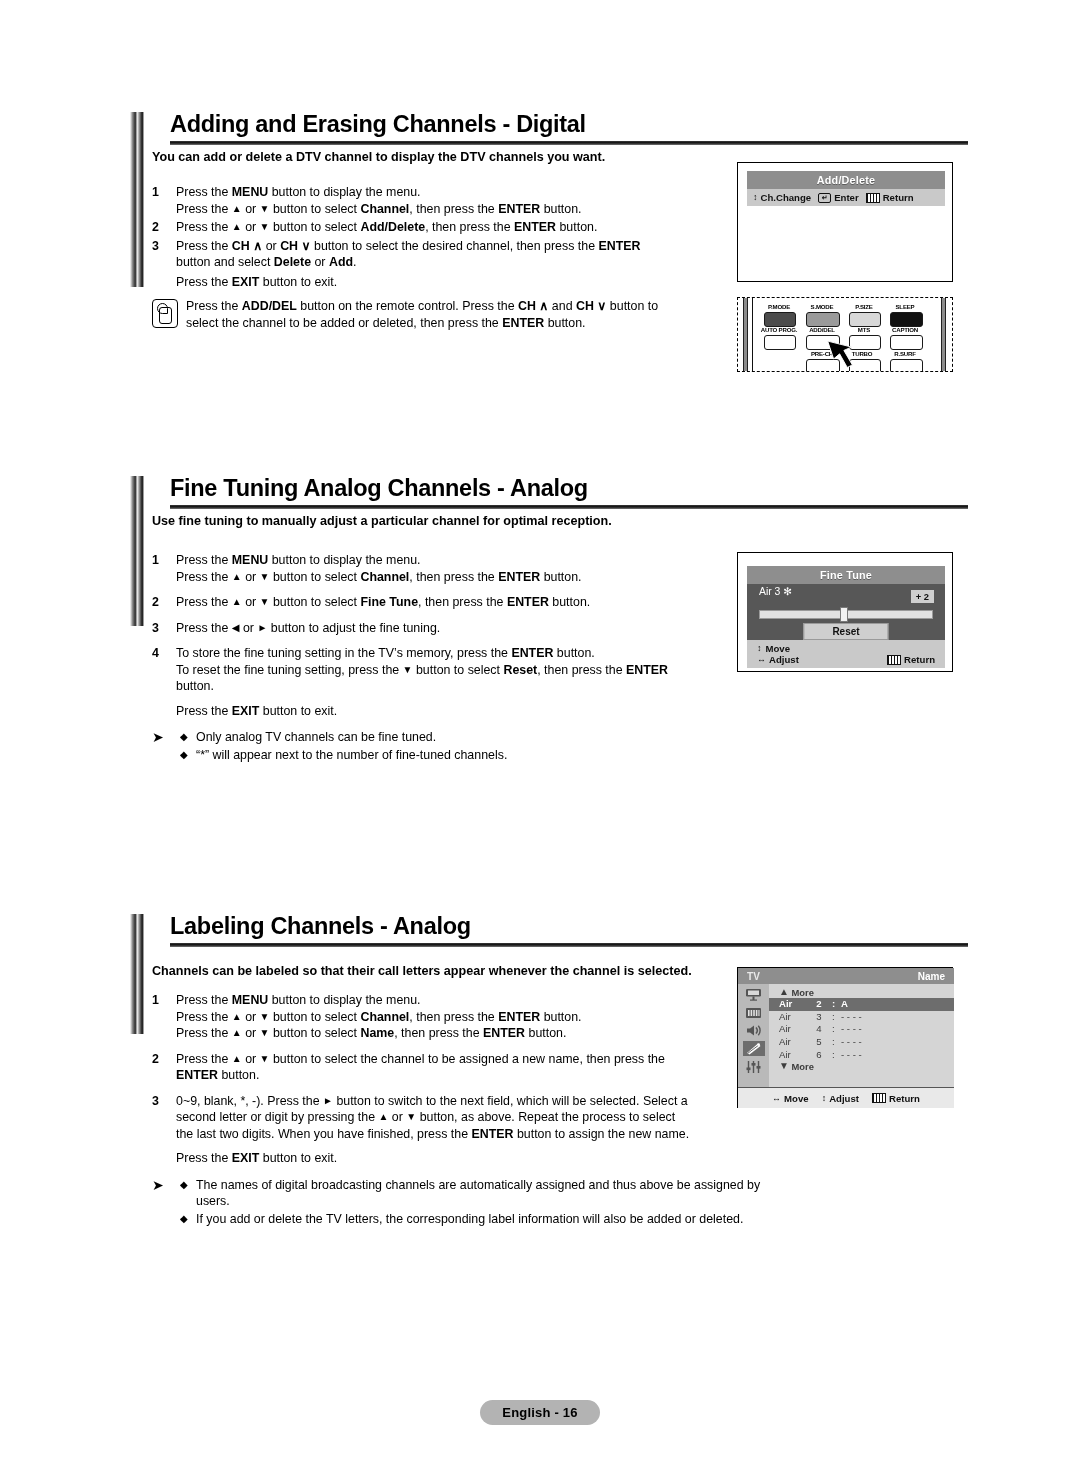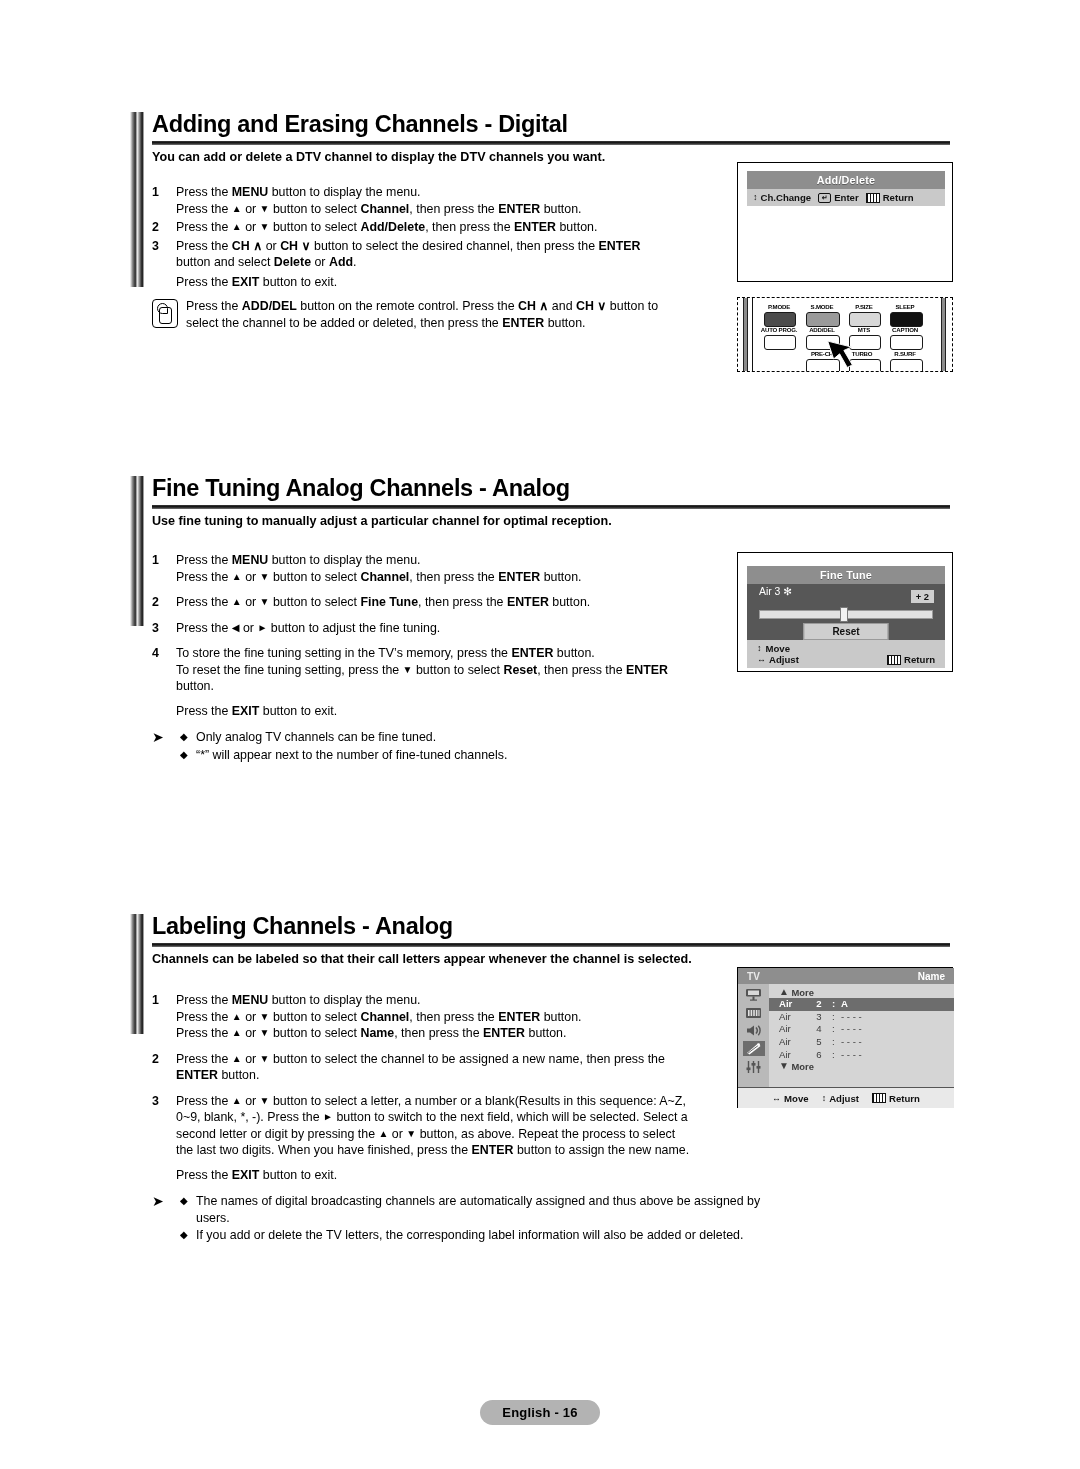--- a/index.html
+++ b/index.html
@@ -18,21 +18,21 @@
   .section{position:absolute;left:130px;width:820px;}
 
   
   .sidebar-rule{
     position:absolute;left:0px;top:0px;width:14px;height:175px;
     background:linear-gradient(to right,#ffffff 0%,#8a8a8a 18%,#2b2b2b 38%,#efefef 52%,#6f6f6f 72%,#111 88%,#d8d8d8 100%);
   }
   .sidebar-rule.short{height:120px;}
   .sidebar-rule.tall{height:150px;}
 
-  .head-wrap{position:absolute;left:22px;top:0px;width:798px;}
+  .head-wrap{position:absolute;left:40px;top:0px;width:798px;}
   .head-title{
     font-size:23.5px;font-weight:bold;letter-spacing:-0.3px;
     line-height:1.05;white-space:nowrap;
   }
   .head-rule{
     margin-top:4px;height:4px;width:798px;
     background:linear-gradient(to bottom,#3a3a3a 0%,#111 45%,#777 100%);
   }
 
   .intro{
@@ -380,42 +380,41 @@
   </div>
 
   <div class="section" id="sec3" style="top:914px;">
     <div class="sidebar-rule short"></div>
 
     <div class="head-wrap">
       <div class="head-title">Labeling Channels - Analog</div>
       <div class="head-rule"></div>
     </div>
 
-    <div class="intro" style="width:608px;">Channels can be labeled so that their call letters appear whenever the channel is selected.</div>
+    <div class="intro" style="width:608px;margin-top:12px;">Channels can be labeled so that their call letters appear whenever the channel is selected.</div>
 
     <div class="steps" style="top:78px;">
       <div class="step" style="margin-bottom:9px;">
         <div class="step-num">1</div>
         <div class="step-body">
           <span class="ln">Press the <b>MENU</b> button to display the menu.</span>
           <span class="ln">Press the <span class="arrw">▲</span> or <span class="arrw">▼</span> button to select <b>Channel</b>, then press the <b>ENTER</b> button.</span>
           <span class="ln">Press the <span class="arrw">▲</span> or <span class="arrw">▼</span> button to select <b>Name</b>, then press the <b>ENTER</b> button.</span>
         </div>
       </div>
       <div class="step" style="margin-bottom:9px;">
         <div class="step-num">2</div>
         <div class="step-body">
           <span class="ln">Press the <span class="arrw">▲</span> or <span class="arrw">▼</span> button to select the channel to be assigned a new name, then press the</span>
           <span class="ln"><b>ENTER</b> button.</span>
         </div>
       </div>
       <div class="step">
         <div class="step-num">3</div>
         <div class="step-body">
-          <span class="ln">Press the <span class="arrw">▲</span> or <span class="arrw">▼</span> button to select a letter, a number or a blank(Results in this sequence: A~Z,</span>
           <span class="ln">0~9, blank, *, -). Press the <span class="arrw">►</span> button to switch to the next field, which will be selected. Select a</span>
           <span class="ln">second letter or digit by pressing the <span class="arrw">▲</span> or <span class="arrw">▼</span> button, as above. Repeat the process to select</span>
           <span class="ln">the last two digits. When you have finished, press the <b>ENTER</b> button to assign the new name.</span>
         </div>
       </div>
       <div style="margin-top:8px;">
         <span class="plain-line">Press the <b>EXIT</b> button to exit.</span>
       </div>
 
       <div class="tips">

